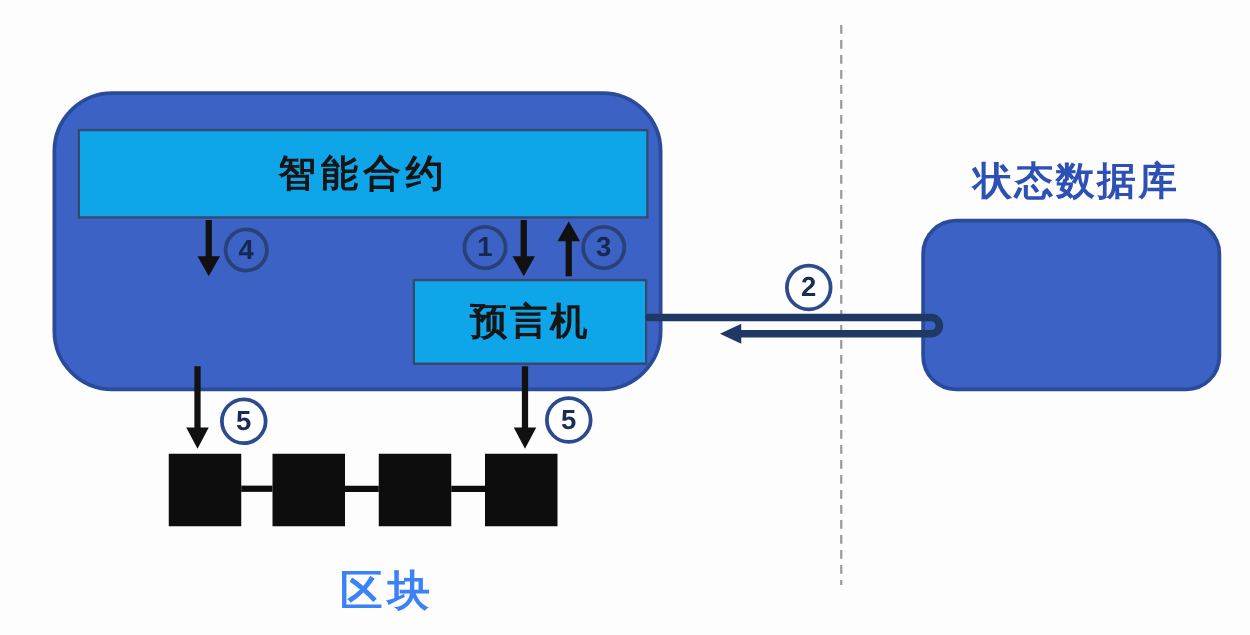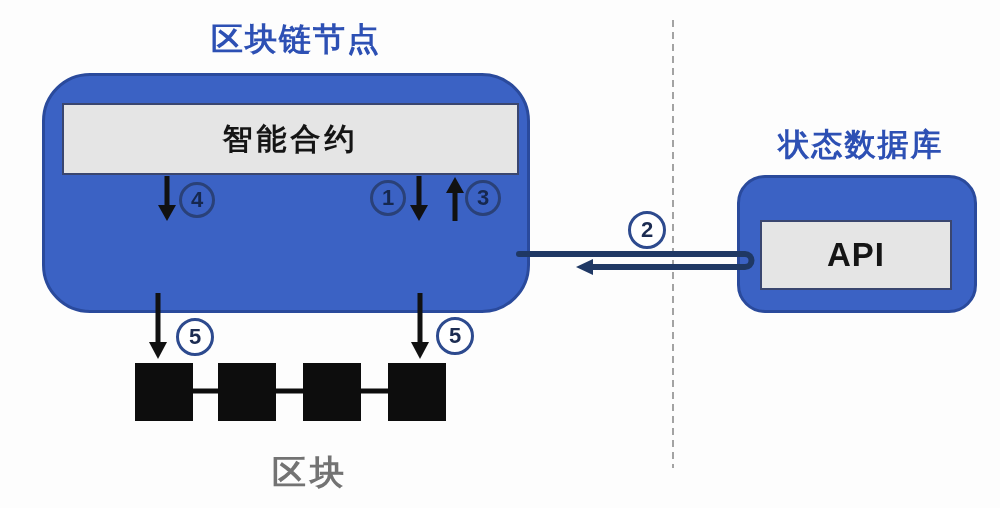--- a/index.html
+++ b/index.html
@@ -25,21 +25,21 @@
   .blue-panel{
     background:#3b62c4;
     border:3px solid #2a4a9c;
     box-sizing:border-box;
     z-index:1;
   }
   #node-panel{left:42px;top:73px;width:488px;height:240px;border-radius:48px;}
   #api-panel{left:737px;top:175px;width:240px;height:138px;border-radius:28px;}
   
   .white-box{
-    background:#e5e5e5;
+    background:#0ea5e9;
     border:2px solid #3a466f;
     box-sizing:border-box;
     display:flex;align-items:center;justify-content:center;
     font-weight:bold;color:#151515;
     z-index:2;
   }
   #smart-contract-box{left:62px;top:103px;width:457px;height:72px;font-size:30px;letter-spacing:4px;}
   #state-db-box{left:62px;top:222px;width:196px;height:70px;font-size:29px;letter-spacing:1px;}
   #oracle-box{left:330px;top:223px;width:188px;height:69px;font-size:30px;letter-spacing:2px;}
   #api-box{left:760px;top:220px;width:192px;height:70px;font-size:33px;letter-spacing:1px;}
@@ -78,37 +78,36 @@
     background:#0d0d0d;
     top:363px;
     z-index:2;
   }
   #block-1{left:135px;}
   #block-2{left:218px;}
   #block-3{left:303px;}
   #block-4{left:388px;}
   #blocks-label{
     left:245px;top:450px;width:130px;
-    font-size:34px;font-weight:bold;color:#737373;
+    font-size:34px;font-weight:bold;color:#3b82f6;
     text-align:center;letter-spacing:4px;z-index:2;
   }
 </style>
 </head>
 <body>
 
 <div id="stage">
 
-  <div id="title-left" class="abs diagram-title">区块链节点</div>
   <div id="title-right" class="abs diagram-title">状态数据库</div>
 
   <div id="node-panel" class="abs blue-panel"></div>
   <div id="api-panel" class="abs blue-panel"></div>
 
   <div id="smart-contract-box" class="abs white-box">智能合约</div>
-  <div id="api-box" class="abs white-box">API</div>
+  <div id="oracle-box" class="abs white-box">预言机</div>
 
   <svg id="arrow-layer" class="abs" width="1000" height="508" viewBox="0 0 1000 508">
 
     <line x1="673" y1="20" x2="673" y2="468" stroke="#9a9a9a" stroke-width="1.8" stroke-dasharray="7 5"></line>
 
     <g fill="#111111" stroke="#111111">
       <line x1="167" y1="176" x2="167" y2="206" stroke-width="5"></line>
       <polygon points="158,205 176,205 167,221" stroke="none"></polygon>
     </g>
 

